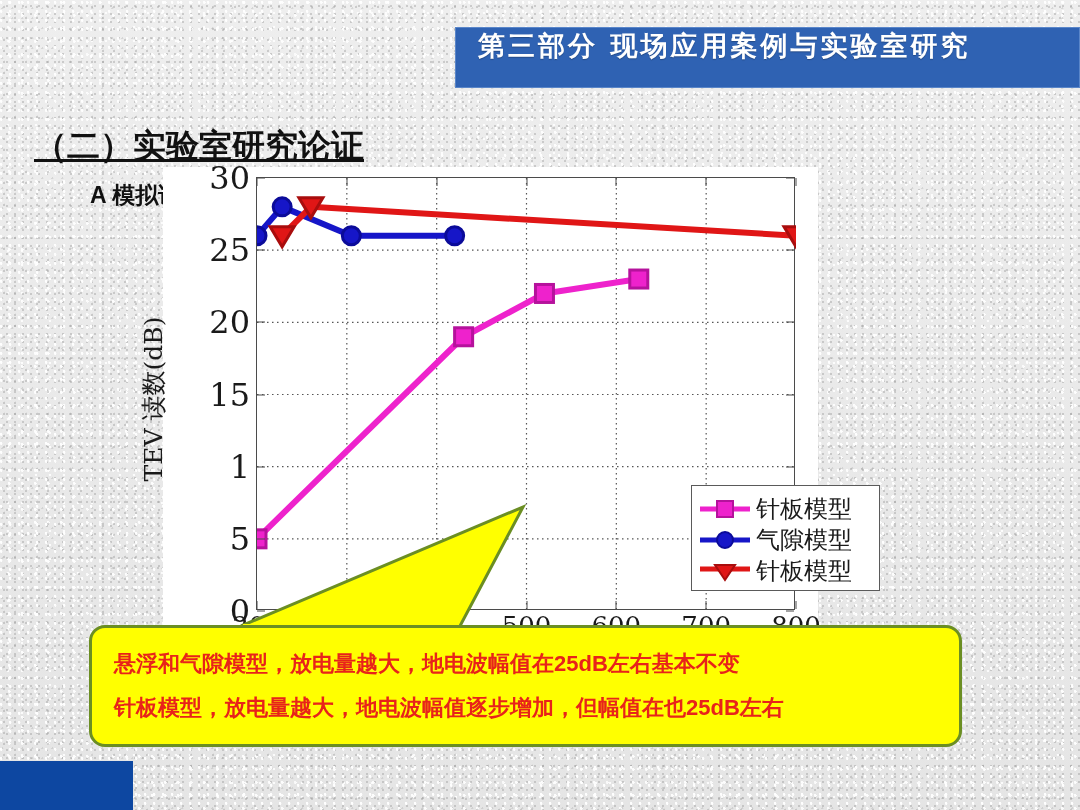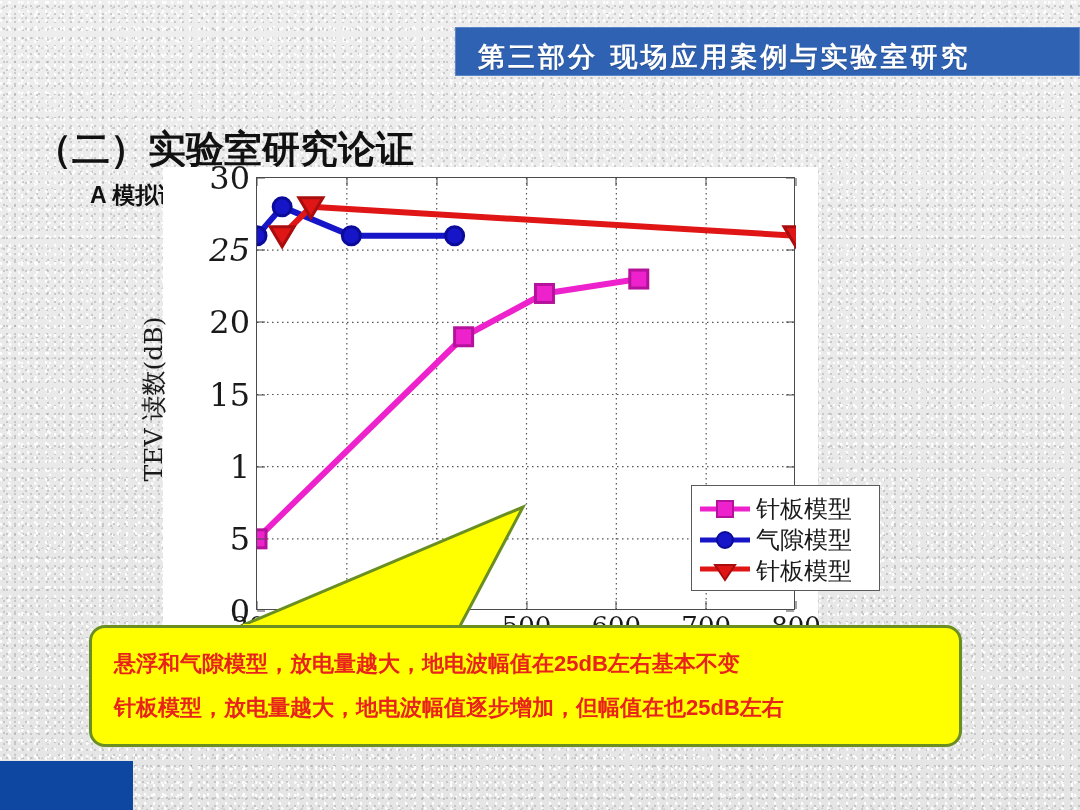--- a/index.html
+++ b/index.html
@@ -20,46 +20,47 @@
       radial-gradient(circle at 55% 92%, rgba(255,255,255,.85) 0 1.1px, transparent 1.3px),
       radial-gradient(circle at 24% 83%, rgba(170,170,170,.35) 0 1.0px, transparent 1.2px),
       linear-gradient(#eeeeee, #e5e5e5);
     background-size: 9px 9px, 11px 11px, 13px 13px, 8px 8px, 14px 14px, 10px 10px, 100% 100%;
   }
 
   
   #header-banner {
     position: absolute;
     left: 455px; top: 27px;
-    width: 625px; height: 49px;
+    width: 625px; height: 61px;
     background: #2f62b3;
     border: 1px solid #5a86c9;
     box-sizing: border-box;
-    display: flex; align-items: flex-end;
+    display: flex; align-items: flex-start;
   }
   #header-title {
     color: #ffffff;
     font-size: 27px;
     font-weight: bold;
     letter-spacing: 3px;
     font-family: "DejaVu Serif", "Liberation Serif", serif;
     padding-left: 22px;
     white-space: nowrap;
     text-shadow: 0 1px 1px rgba(0,0,0,.25);
   }
 
   
   #section-title {
     position: absolute;
     left: 34px; top: 124px;
-    font-size: 38px;
+    font-size: 33px;
     font-weight: bold;
     color: #111111;
     letter-spacing: 0px;
     white-space: nowrap;
+    text-decoration: underline;
   }
   #sub-title {
     position: absolute;
     left: 50px; top: 180px;
     font-size: 23px;
     font-weight: bold;
     color: #111111;
     white-space: nowrap;
     margin-left: 40px;
   }
@@ -271,21 +272,21 @@
         <div class="ytick-mark right" style="top: 288.667px;"></div>
         <div class="ytick-label" style="top: 288.667px;">1</div>
         <div class="ytick-mark " style="top: 216.5px;"></div>
         <div class="ytick-mark right" style="top: 216.5px;"></div>
         <div class="ytick-label" style="top: 216.5px;">15</div>
         <div class="ytick-mark " style="top: 144.333px;"></div>
         <div class="ytick-mark right" style="top: 144.333px;"></div>
         <div class="ytick-label" style="top: 144.333px;">20</div>
         <div class="ytick-mark " style="top: 72.1667px;"></div>
         <div class="ytick-mark right" style="top: 72.1667px;"></div>
-        <div class="ytick-label" style="top: 72.1667px; font-style: italic;">25</div>
+        <div class="ytick-label" style="top: 72.1667px;">25</div>
         <div class="ytick-mark " style="top: 0px;"></div>
         <div class="ytick-mark right" style="top: 0px;"></div>
         <div class="ytick-label" style="top: 0px;">30</div>
         <div class="xtick-mark " style="left: 0px;"></div>
         <div class="xtick-mark top" style="left: 0px;"></div>
         <div class="xtick-label" style="left: 0px;">200</div>
         <div class="xtick-mark " style="left: 89.8333px;"></div>
         <div class="xtick-mark top" style="left: 89.8333px;"></div>
         <div class="xtick-label" style="left: 89.8333px;">300</div>
         <div class="xtick-mark " style="left: 179.667px;"></div>

